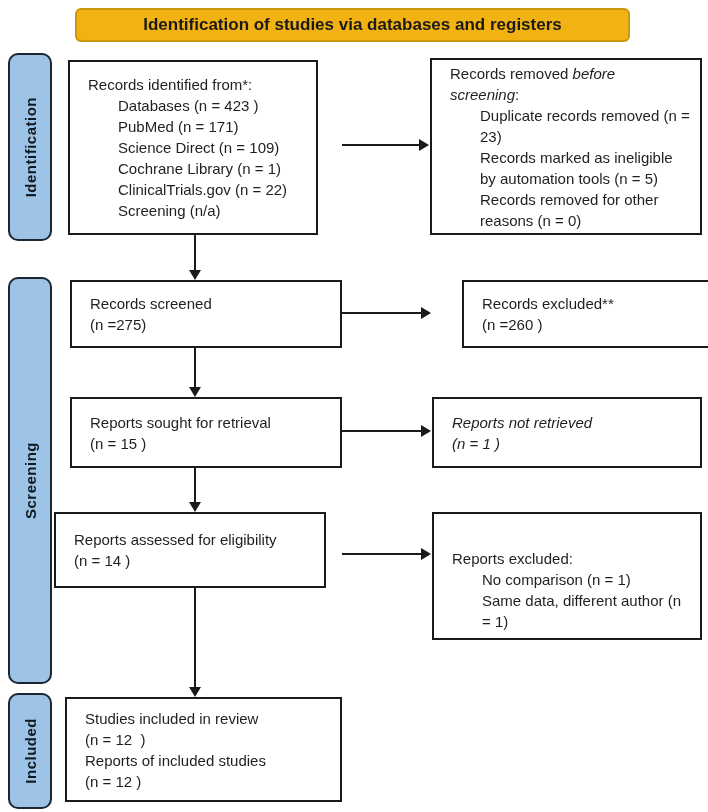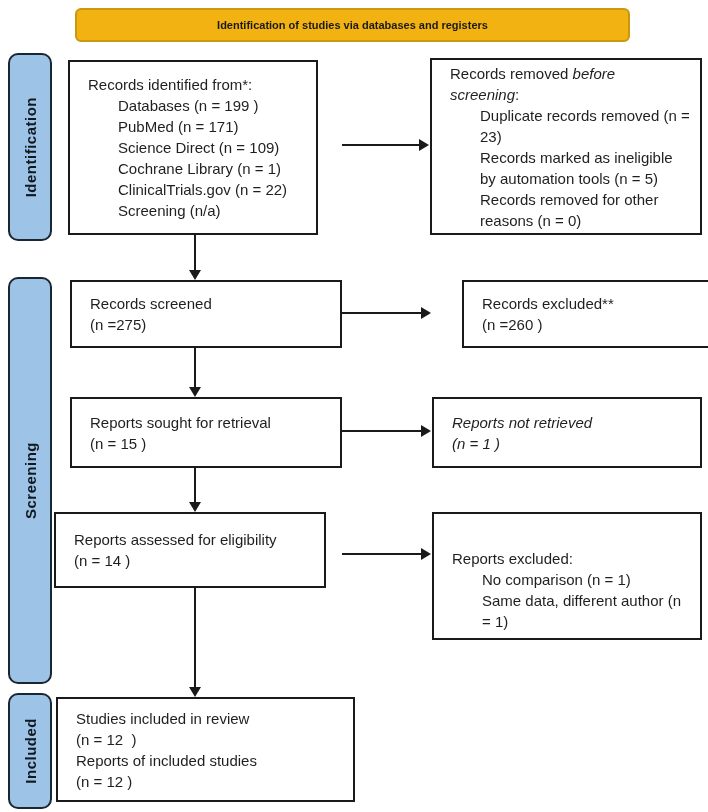--- a/index.html
+++ b/index.html
@@ -12,21 +12,21 @@
   }
   html,body{margin:0;padding:0;background:#ffffff;}
   .canvas{
     position:relative;width:708px;height:812px;background:#ffffff;
     font-family:"Liberation Sans", sans-serif;color:var(--text);overflow:hidden;
   }
   .banner{
     position:absolute;left:75px;top:8px;width:551px;height:30px;
     background:var(--banner-fill);border:2px solid var(--banner-border);border-radius:6px;
     display:flex;align-items:center;justify-content:center;
-    font-size:11px;font-weight:bold;color:#1a1a1a;
+    font-size:17px;font-weight:bold;color:#1a1a1a;
   }
   .side{
     position:absolute;left:8px;width:40px;
     background:var(--sidebar-fill);border:2px solid var(--sidebar-border);border-radius:10px;
     display:flex;align-items:center;justify-content:center;
   }
   .vtext{
     writing-mode:vertical-rl;transform:rotate(180deg);
     font-size:15px;font-weight:bold;color:#101820;letter-spacing:0.5px;white-space:nowrap;
   }
@@ -62,21 +62,21 @@
   </div>
   <div class="side" style="top:277px;height:403px;">
     <span class="vtext">Screening</span>
   </div>
   <div class="side" style="top:693px;height:112px;">
     <span class="vtext">Included</span>
   </div>
 
   <div class="box" style="left:68px;top:60px;width:250px;height:175px;">
     <div class="line">Records identified from*:</div>
-    <div class="item">Databases (n = 199 )</div>
+    <div class="item">Databases (n = 423 )</div>
     <div class="item">PubMed (n = 171)</div>
     <div class="item">Science Direct (n = 109)</div>
     <div class="item">Cochrane Library (n = 1)</div>
     <div class="item">ClinicalTrials.gov (n = 22)</div>
     <div class="item">Screening (n/a)</div>
   </div>
 
   <div class="box" style="left:430px;top:58px;width:272px;height:177px;">
     <div class="line"><span>Records removed </span><em>before</em></div>
     <div class="line"><em>screening</em><span>:</span></div>
@@ -106,21 +106,21 @@
   <div class="box" style="left:54px;top:512px;width:272px;height:76px;">
     <div class="line">Reports assessed for eligibility</div>
     <div class="line">(n = 14 )</div>
   </div>
   <div class="box" style="left:432px;top:512px;width:270px;height:128px;justify-content:flex-end;">
     <div class="line">Reports excluded:</div>
     <div class="item">No comparison (n = 1)</div>
     <div class="item">Same data, different author (n = 1)</div>
   </div>
 
-  <div class="box" style="left:56px;top:697px;width:299px;height:105px;">
+  <div class="box" style="left:65px;top:697px;width:277px;height:105px;">
     <div class="line">Studies included in review</div>
     <div class="line">(n = 12  )</div>
     <div class="line">Reports of included studies</div>
     <div class="line">(n = 12 )</div>
   </div>
 
   <div class="arrow-h" style="left:342px;top:144px;width:78px;"></div>
   <div class="arrow-h" style="left:342px;top:312px;width:80px;"></div>
   <div class="arrow-h" style="left:342px;top:430px;width:80px;"></div>
   <div class="arrow-h" style="left:342px;top:553px;width:80px;"></div>

